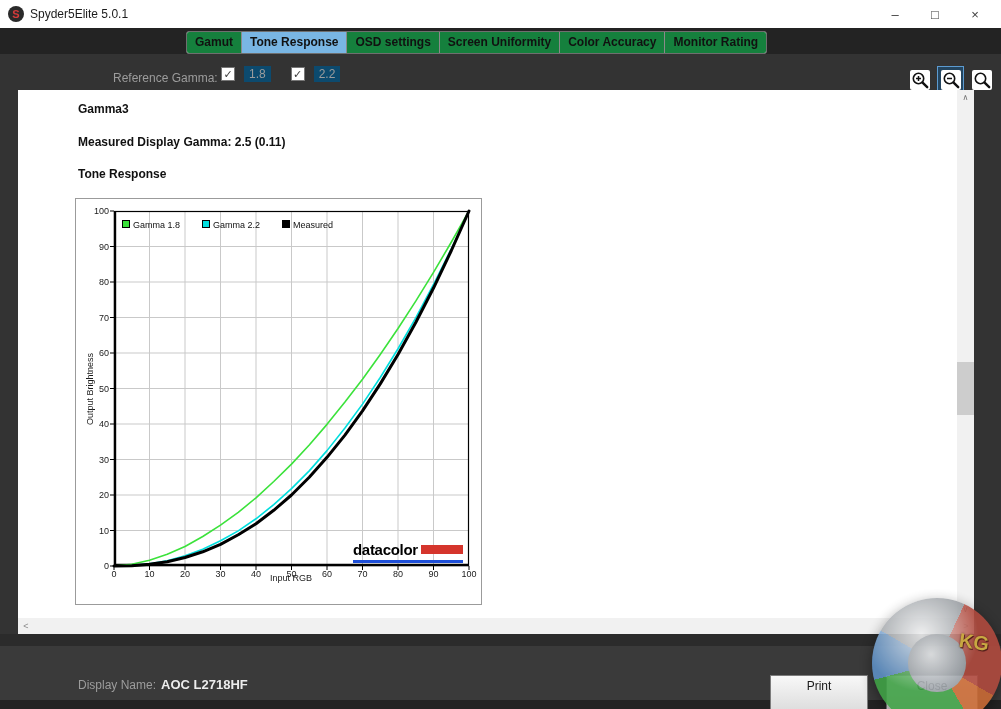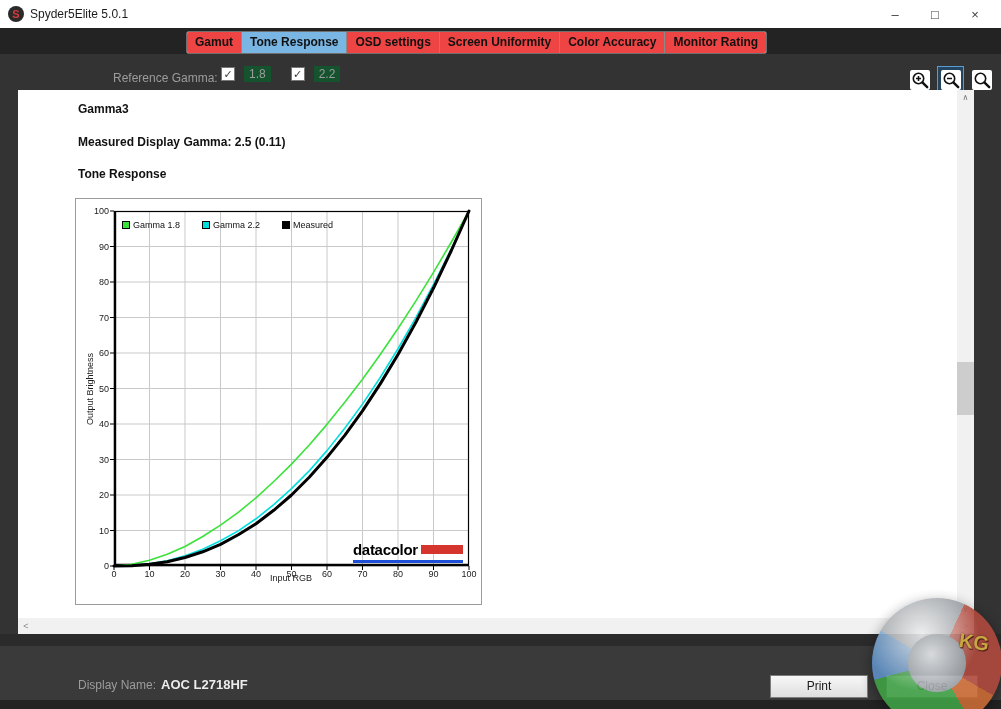--- a/index.html
+++ b/index.html
@@ -13,32 +13,32 @@
              background:#2a2a2a; color:#d43a3a; font:bold 11px/16px "Liberation Sans",sans-serif; text-align:center; }
   .apptitle { position:absolute; left:30px; top:0; height:28px; line-height:28px; font-size:12px; color:#1c1c1c; }
   .winctrls { position:absolute; right:6px; top:0; height:28px; display:flex; }
   .winbtn { width:40px; height:28px; display:flex; align-items:center; justify-content:center;
             color:#3c3c3c; font-size:13px; }
 
   
   .tabstrip { position:absolute; left:0; top:28px; width:1001px; height:26px; background:#232323; }
   .tabbar { position:absolute; left:186px; top:3px; display:flex; border:1px solid #6f6f6f;
             border-radius:3px; overflow:hidden; background:#f0f0f0; }
-  .tab { padding:3px 8px 4px 8px; font-size:12px; font-weight:600; color:#111; background:#ef4444;
+  .tab { padding:3px 8px 4px 8px; font-size:12px; font-weight:600; color:#111; background:#15803d;
          border-left:1px solid #8a8a8a; white-space:nowrap; }
   .tab:first-child { border-left:none; }
   .tab.selected { background:#79b6e4; }
 
   
   .refgamma-label { position:absolute; left:113px; top:71px; font-size:12px; color:#9c9c9c; }
   .refchecks { position:absolute; left:221px; top:66px; display:flex; gap:20px; align-items:center; }
   .cbwrap { display:flex; align-items:center; gap:9px; }
   .cb { width:14px; height:14px; background:#fff; border:1px solid #777; color:#3a3a3a;
         font-size:11px; line-height:12px; text-align:center; }
-  .cblabel { font-size:12px; color:#9c9c9c; background:#14532d; padding:1px 5px; }
+  .cblabel { font-size:12px; color:#9c9c9c; background:#0c4a6e; padding:1px 5px; }
   .zoomtools { position:absolute; left:906px; top:66px; display:flex; gap:4px; }
   .ztool { width:27px; height:27px; display:flex; align-items:center; justify-content:center;
            border:1px solid transparent; }
   .ztool.zsel { background:#24455f; border:1px solid #5c9bd1; }
   .zbox { width:20px; height:20px; background:#fff; border-radius:2px; display:block; }
   .zbox svg { display:block; overflow:visible; }
 
   
   .panel { position:absolute; left:18px; top:90px; width:939px; height:528px; background:#fff; }
   .h-line { position:absolute; left:60px; font-size:12px; color:#111;font-weight:bold; }
@@ -46,21 +46,21 @@
   
   .chart { position:absolute; left:57px; top:108px; width:407px; height:407px;
            background:#fff; border:1px solid #9b9b9b; }
   .plotsvg { position:absolute; left:38px; top:12px; overflow:visible; }
   .ytick { position:absolute; left:0; width:33px; text-align:right; font-size:9px; color:#1a1a1a; }
   .xtick { position:absolute; width:26px; text-align:center; font-size:9px; color:#1a1a1a; }
   .ylab { position:absolute; left:14px; top:190px; transform:translate(-50%,-50%) rotate(-90deg);
           font-size:9px; color:#1a1a1a; white-space:nowrap; }
   .xlab { position:absolute; left:165px; top:374px; width:100px; text-align:center; font-size:9px; color:#1a1a1a; }
   .legend { position:absolute; left:46px; top:21px; display:flex; gap:22px; align-items:center; }
-  .lgitem { display:flex; align-items:center; gap:3px; font-size:9px; color:#111; }
+  .lgitem { display:flex; align-items:flex-start; gap:3px; font-size:9px; color:#111; }
   .lgswatch { width:8px; height:8px; border:1px solid #000; display:inline-block; }
   .dlogo { position:absolute; left:277px; top:342px; display:flex; align-items:center;
            border-bottom:3px solid #1d4ed8; padding-bottom:2px; }
   .dlogo-text { font-size:15px; font-weight:800; letter-spacing:-0.3px; color:#000; }
   .dlogo-red { width:42px; height:9px; margin-left:3px; }
 
   
   .vscroll { position:absolute; left:957px; top:90px; width:17px; height:528px; background:#f1f1f1; }
   .vscroll .arr { position:absolute; left:0; width:17px; height:16px; text-align:center;
                   font-size:8px; line-height:16px; color:#6f6f6f; }
@@ -70,21 +70,21 @@
   .hscroll .arr { position:absolute; top:0; width:16px; height:16px; text-align:center;
                   font-size:9px; line-height:16px; color:#8a8a8a; }
   .hscroll .arr.rt { right:0; }
 
   
   .footer-shadow { position:absolute; left:0; top:634px; width:1001px; height:12px; background:#2b2b2b; }
   .footer { position:absolute; left:0; top:646px; width:1001px; height:54px; background:#3a3a3a; }
   .footer-edge { position:absolute; left:0; top:700px; width:1001px; height:9px; background:#232323; }
   .dispname { position:absolute; left:78px; top:677px; font-size:12px; color:#9c9c9c; }
   .dispname b { color:#ececec; font-size:13px; margin-left:5px; }
-  .btn { position:absolute; top:675px; height:23px; background:linear-gradient(#f8f8f8,#dedede);
+  .btn { position:absolute; top:675px; height:35px; background:linear-gradient(#f8f8f8,#dedede);
          border:1px solid #7c7c7c; font-size:12px; color:#1a1a1a; text-align:center; line-height:21px; }
   .btn-print { left:770px; width:98px; }
   .btn-close { left:886px; width:92px; }
 
   
   .wm { position:absolute; left:872px; top:598px; width:130px; height:130px; border-radius:50%;
         opacity:.9; z-index:10;
         background:
           radial-gradient(circle at 38% 28%, rgba(255,255,255,.85), rgba(255,255,255,0) 46%),
           conic-gradient(from -30deg at 50% 50%,

